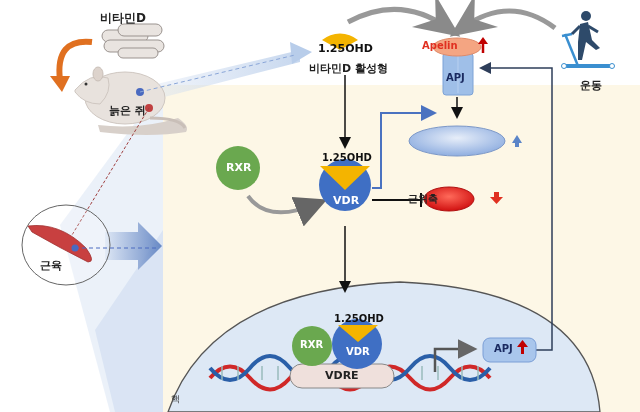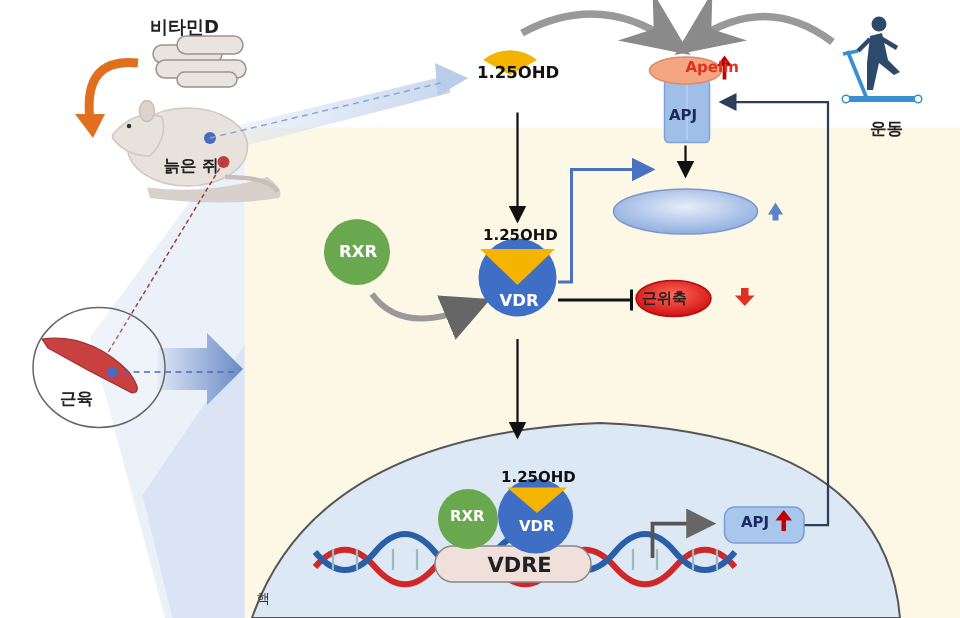--- a/index.html
+++ b/index.html
@@ -167,34 +167,35 @@
   <rect x="521" y="345" width="3" height="9" fill="#c00000"></rect>
   <polygon points="517,347 522.5,340 528,347" fill="#c00000"></polygon>
 </svg>
 
 
 <div class="lbl" style="left:100px;top:10px;font-size:12px;">비타민D</div>
 <div class="lbl" style="left:64px;top:103px;font-size:11px;margin-left:45px;">늙은 쥐</div>
 <div class="lbl" style="left:40px;top:258px;font-size:11px;font-weight:bold;color:#222;">근육</div>
 
 <div class="lbl" style="left:318px;top:42px;font-size:11px;color:#111;">1.25OHD</div>
-
-<div class="lbl" style="left:457px;top:40px;font-size:10px;color:#e03020;">Apelin</div>
+<div class="lbl" style="left:309px;top:61px;font-size:11px;">비타민D 활성형</div>
+
+<div class="lbl" style="left:422px;top:40px;font-size:10px;color:#e03020;">Apelin</div>
 <div class="lbl" style="left:446px;top:72px;font-size:10px;color:#1a2a60;">APJ</div>
 
 <div class="lbl" style="left:580px;top:78px;font-size:11px;">운동</div>
 
 <div class="lbl" style="left:226px;top:161px;font-size:11px;color:#fff;">RXR</div>
 <div class="lbl" style="left:322px;top:152px;font-size:10px;color:#111;">1.25OHD</div>
 <div class="lbl" style="left:333px;top:194px;font-size:11px;color:#fff;">VDR</div>
 
-<div class="lbl" style="left:428px;top:192px;font-size:10px;color:#222;">근위축</div>
+<div class="lbl" style="left:408px;top:192px;font-size:10px;color:#222;">근위축</div>
 
 <div class="lbl" style="left:300px;top:339px;font-size:10px;color:#fff;">RXR</div>
 <div class="lbl" style="left:334px;top:313px;font-size:10px;color:#111;">1.25OHD</div>
 <div class="lbl" style="left:346px;top:346px;font-size:10px;color:#fff;">VDR</div>
-<div class="lbl" style="left:325px;top:369px;font-size:14px;color:#222;">VDRE</div>
+<div class="lbl" style="left:325px;top:369px;font-size:11px;color:#222;">VDRE</div>
 
 <div class="lbl" style="left:494px;top:343px;font-size:10px;color:#1a2a60;">APJ</div>
 
 <div class="lbl" style="left:171px;top:393px;font-size:9px;font-weight:normal;color:#333;">핵</div>
 <div class="lbl" style="left:605px;top:393px;font-size:9px;font-weight:normal;color:#333;margin-top:24px;">세포질</div>
 </div>
 
 </body></html>

